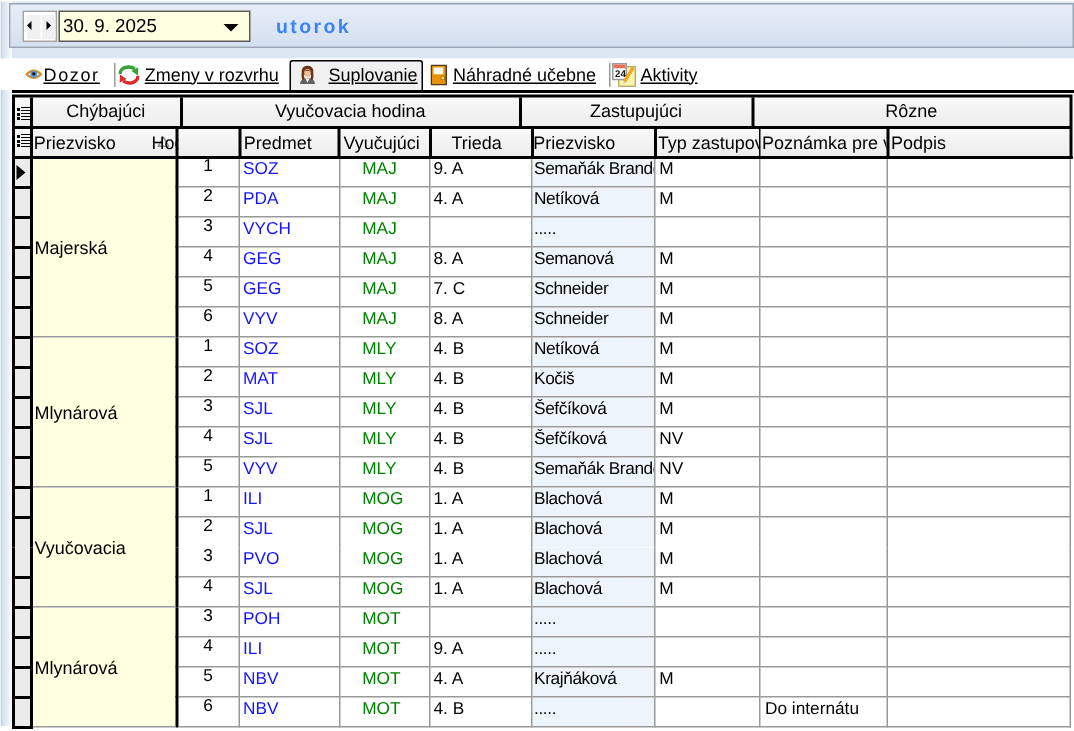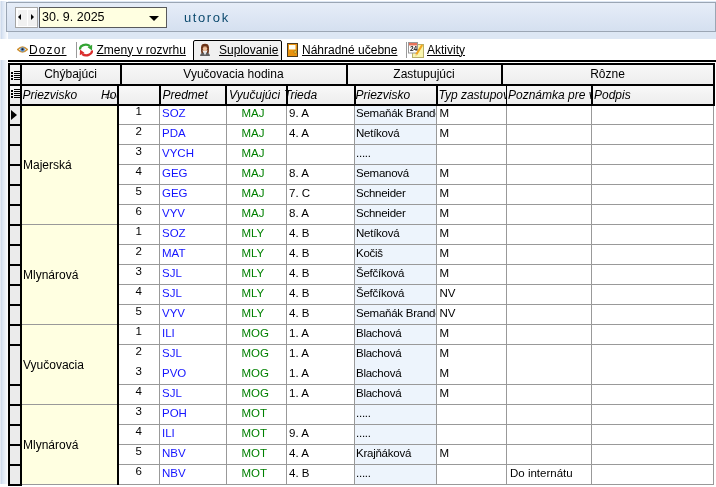--- a/index.html
+++ b/index.html
@@ -15,33 +15,33 @@
     background:linear-gradient(#e6edf8,#d5e0f0); }
   #spin { left:15px; top:7px; width:23px; height:21px; background:#fff; border:1px solid #a5a5a5; }
   .spinbtn { position:absolute; top:1.5px; width:9px; height:16px; background:#f1f1f1; }
   #spinL { left:1.5px; } #spinR { left:11.5px; }
   .arrL, .arrR { position:absolute; top:4.5px; width:0; height:0; border:3.5px solid transparent; }
   .arrL { left:0.5px; border-right-color:#000; border-left-width:0; }
   .arrR { left:3px; border-left-color:#000; border-right-width:0; }
   #combo { left:38.5px; top:7px; width:128.5px; height:21px; background:#ffffe1; border:1px solid #58595b;
     font-size:12.5px; line-height:19px; padding-left:2.5px; color:#000; }
   #comboarr { left:148.5px; top:15.5px; width:0; height:0; border:5px solid transparent; border-top:5.5px solid #000; border-bottom-width:0; }
-  #utorok { left:184px; top:10px; font-size:13px; font-weight:normal; color:#0c4a6e; letter-spacing:1.6px; }
+  #utorok { left:184px; top:10px; font-size:13px; font-weight:bold; color:#3b82f6; letter-spacing:1.6px; }
   
   #toolbar { left:0; top:39px; width:716px; height:21px; background:#fff; }
   .tbtext { position:absolute; top:42.5px; font-size:12px; color:#000; letter-spacing:0px;text-decoration:underline; }
   .tbsep { position:absolute; top:42px; width:1px; height:16px; background:#9a9a9a; }
   #tab { left:193px; top:40px; width:88.5px; height:21px; border:1.5px solid #000;
     border-radius:2px 2px 0 0; background:#f0f0f0; }
   #blackline { left:8px; top:59.5px; width:708px; height:2px; background:#000; }
   
   .hdr { left:8px; background:linear-gradient(#f8f8f8,#ededed);
     border-left:2px solid #000; border-right:2px solid #000; width:706.5px; }
   #hdr1 { top:62.5px; height:23px; border-top:2px solid #000; border-bottom:2px solid #000; }
-  #hdr2 { top:85.5px; height:20px; border-bottom:2px solid #000;font-style:italic; }
+  #hdr2 { top:85.5px; height:20px; border-bottom:2px solid #000; }
   #hdr2 .htext { line-height:18px; }
   .vsep { position:absolute; top:0; bottom:0; width:2px; background:#000; }
   .htext { position:absolute; top:0; bottom:0; font-size:12px; color:#000; line-height:19px; white-space:nowrap; overflow:hidden; }
   .ctr { text-align:center; }
   
   #data { left:8px; top:103.5px; }
   table { border-collapse:collapse; table-layout:fixed; width:705px; }
   td { border:1px solid #999; font-size:11.5px; color:#000; white-space:nowrap; overflow:hidden;
     padding:2px 0 0 2.5px; height:20px; vertical-align:top; background:#fff; }
   tr { height:20px; }
@@ -163,21 +163,21 @@
       <rect x="3" y="6" width="6" height="1" fill="#000"></rect>
     <rect x="3" y="8" width="6" height="1" fill="#000"></rect>
   </svg>
   <div class="htext" style="left:12.5px">Priezvisko</div>
   <svg style="position:absolute;left:95px;top:5.5px" width="8" height="7" viewBox="0 0 8 7">
     <polygon points="4,0.5 7.5,6.5 0.5,6.5" fill="none" stroke="#909090" stroke-width="1"></polygon>
   </svg>
   <div class="htext ctr" style="left:91px;width:18px">Hodina</div>
   <div class="htext" style="left:152.5px">Predmet</div>
   <div class="htext" style="left:219px">Vyučujúci</div>
-  <div class="htext" style="left:274px">Trieda</div>
+  <div class="htext" style="left:291px">Trieda</div>
   <div class="htext" style="left:345.5px">Priezvisko</div>
   <div class="htext" style="left:428.5px;width:67px">Typ zastupovania</div>
   <div class="htext" style="left:498px;width:82.5px">Poznámka pre vyučujúceho</div>
   <div class="htext" style="left:584px">Podpis</div>
 </div>
 
 <div class="abs" id="data">
 <table>
 <colgroup>
   <col style="width:12px">

